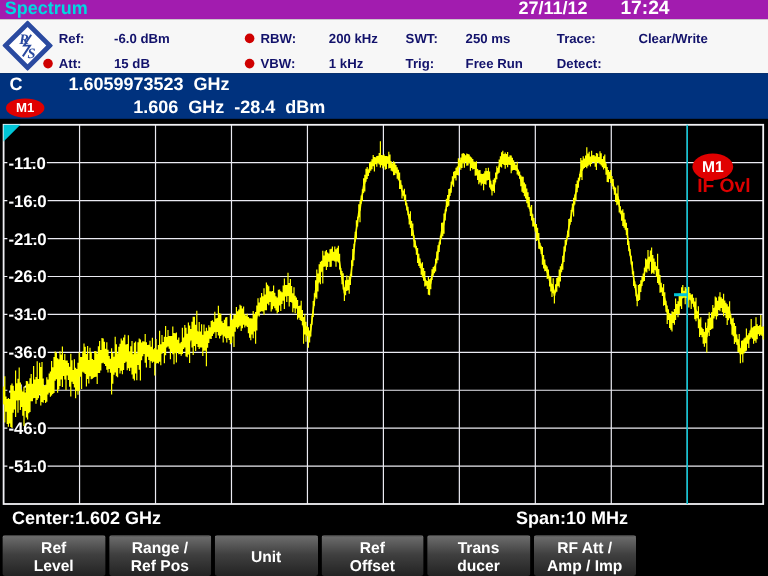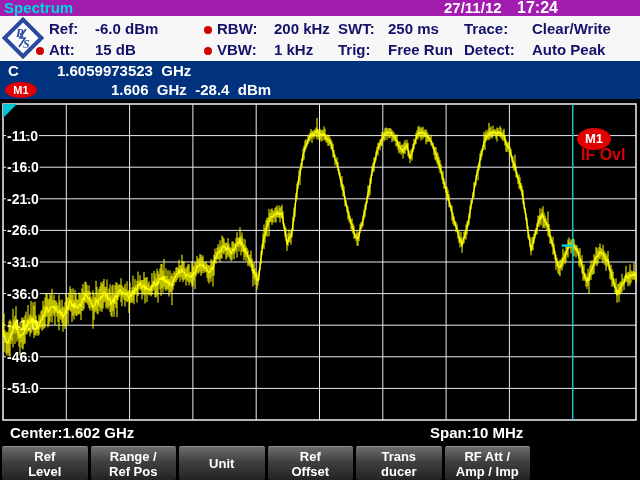--- a/index.html
+++ b/index.html
@@ -1,28 +1,28 @@
 <!DOCTYPE html>
 <html><head>
 <meta charset="utf-8">
 <style>
   html,body{margin:0;padding:0;background:#000;}
   .screen{position:relative;width:640px;height:480px;background:#000;overflow:hidden;
           font-family:"Liberation Sans",sans-serif;font-weight:700;}
   
   .titlebar{position:absolute;left:0;top:0;width:640px;height:16px;background:#a21caf;}
   .title{position:absolute;left:4px;top:0;font-size:15px;line-height:16px;color:#00d8e0;}
-  .date{position:absolute;left:444px;top:0;font-size:15px;line-height:16px;color:#fff;white-space:pre;}
+  .date{position:absolute;left:432px;top:0;font-size:15px;line-height:16px;color:#fff;white-space:pre;}
   .time{position:absolute;left:517px;top:0;font-size:16px;line-height:16px;color:#fff;}
   
   .settings{position:absolute;left:0;top:16px;width:640px;height:45px;background:#f7f7f7;}
   .logo{position:absolute;left:2px;top:1px;width:42px;height:42px;}
   .scol{position:absolute;top:0;height:45px;}
-  .srow{position:absolute;left:0;height:22px;display:flex;align-items:center;
-        color:#12126b;font-size:15px;white-space:pre;}
+  .srow{position:absolute;left:0;height:22px;display:flex;align-items:flex-end;
+        color:#12126b;font-size:11px;white-space:pre;}
   .srow.r1{top:1px;} .srow.r2{top:22px;}
   .dotslot{display:inline-block;width:13px;}
   .dot{display:inline-block;width:8px;height:8px;border-radius:50%;background:#cf0000;}
   .slabel{display:inline-block;}
   .c0 .slabel{width:46px;} .c1 .slabel{width:57px;} .c2 .slabel{width:50px;} .c3 .slabel{width:68px;}
   .c0{left:36px;} .c1{left:204px;} .c2{left:338px;} .c3{left:464px;}
   
   .markerbar{position:absolute;left:0;top:61px;width:640px;height:38px;background:#00327e;}
   .mrow{position:absolute;left:0;width:640px;height:19px;color:#fff;font-size:15px;white-space:pre;}
   .cname{position:absolute;left:8px;top:1px;}
@@ -106,21 +106,20 @@
       </div>
     </div>
 
     <div class="scol c3">
       <div class="srow r1">
         <span class="slabel">Trace:</span>
         <span class="sval">Clear/Write</span>
       </div>
       <div class="srow r2">
         <span class="slabel">Detect:</span>
-        <span class="sval">Auto Peak</span>
       </div>
     </div>
   </div>
 
   <div class="markerbar">
     <div class="mrow" style="top:0;">
       <span class="cname">C</span>
       <span class="cval">1.6059973523  GHz</span>
     </div>
     <div class="mrow" style="top:19px;">

